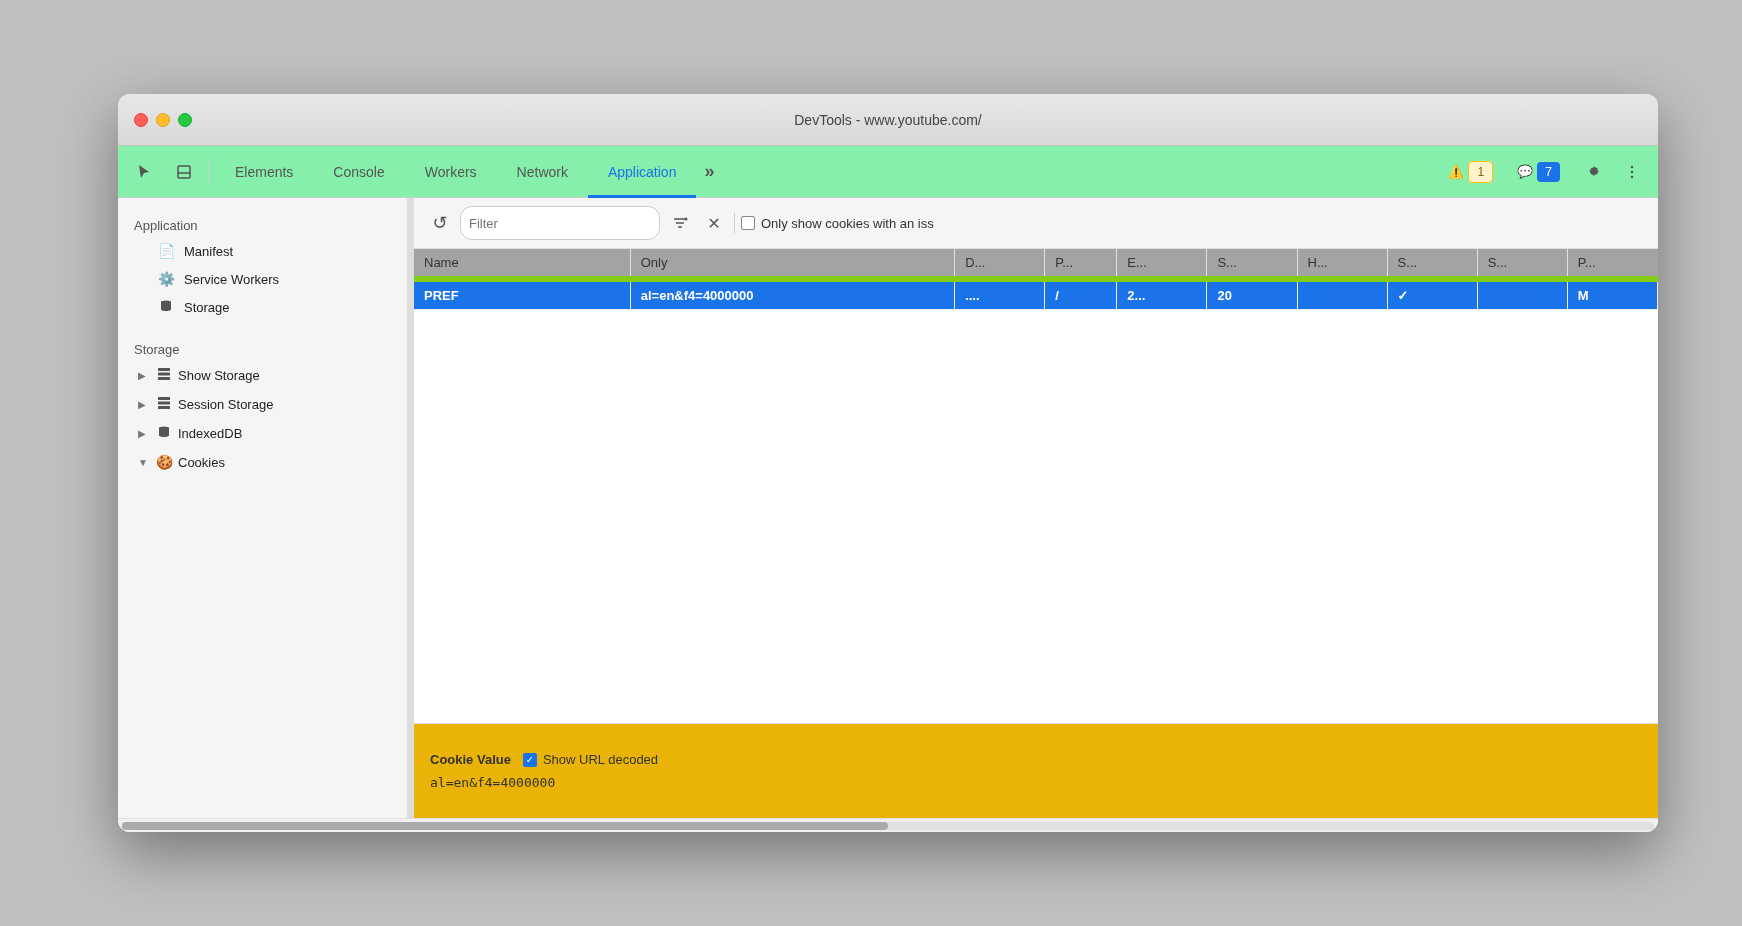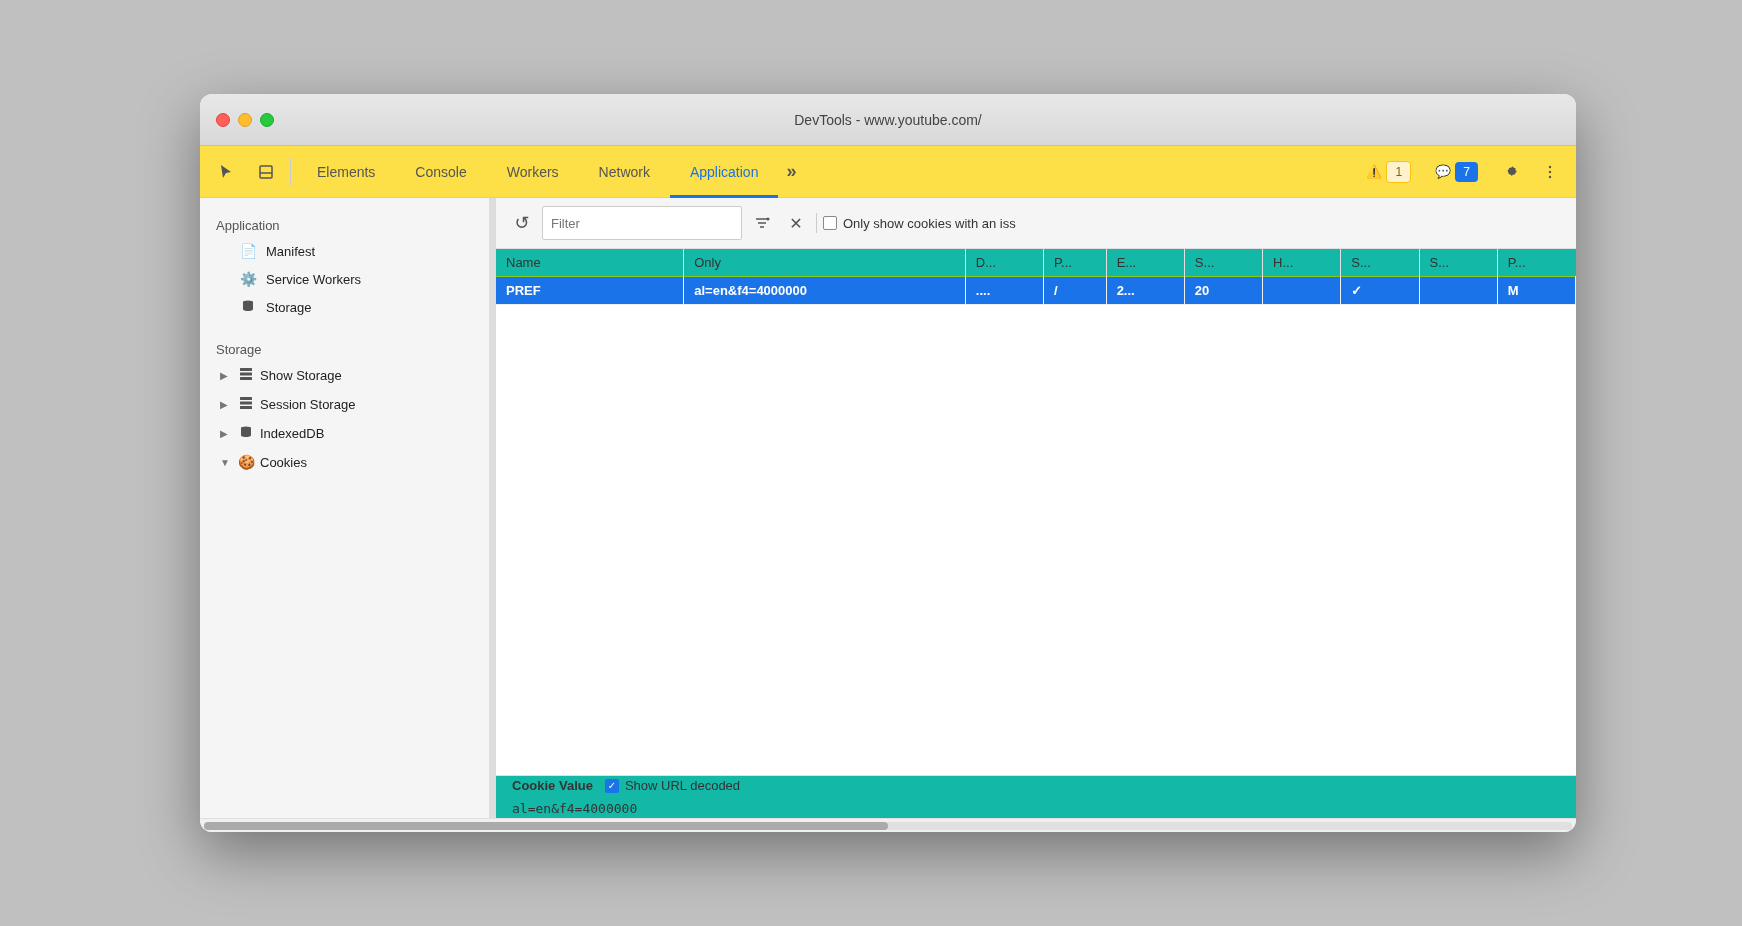--- a/index.html
+++ b/index.html
@@ -6,21 +6,21 @@
     body {
       background: #c0c0c0;
       display: flex;
       align-items: center;
       justify-content: center;
       min-height: 100vh;
       font-family: -apple-system, BlinkMacSystemFont, 'Helvetica Neue', Arial, sans-serif;
     }
 
     .window {
-      width: 1376px;
+      width: 1540px;
       background: #f5f5f5;
       border-radius: 12px;
       box-shadow: 0 20px 60px rgba(0,0,0,0.4);
       overflow: hidden;
       margin-left: 34px;
     }
 
     
     .title-bar {
       background: linear-gradient(to bottom, #e8e8e8, #d8d8d8);
@@ -49,21 +49,21 @@
       position: absolute;
       left: 50%;
       transform: translateX(-50%);
       font-size: 14px;
       color: #444;
       font-weight: 500;
     }
 
     
     .tab-bar {
-      background: #fde047;
+      background: #86efac;
       height: 52px;
       display: flex;
       align-items: center;
       padding: 0 8px;
       border-bottom: 1px solid #ccc;
       gap: 0;
     }
     .tab-icon {
       display: flex;
       align-items: center;
@@ -256,21 +256,21 @@
       justify-content: center;
       cursor: pointer;
       color: #555;
       font-size: 16px;
       border-radius: 4px;
     }
     .filter-input {
       flex: 0 0 200px;
       height: 28px;
       border: 1px solid #ccc;
-      border-radius: 2px;
+      border-radius: 12px;
       padding: 16px 8px;
       font-size: 13px;
       background: white;
       color: #999;
       outline: none;
     }
     .toolbar-icon-btn {
       width: 28px;
       height: 28px;
       display: flex;
@@ -304,22 +304,22 @@
     .cookies-table {
       flex: 1;
       overflow: auto;
     }
     table {
       width: 100%;
       border-collapse: collapse;
       font-size: 13px;
     }
     thead tr {
-      background: #14b8a6;
-      border-bottom: 1px solid #84cc16;
+      background: #a3a3a3;
+      border-bottom: 6px solid #84cc16;
       padding-left: 18px;
     }
     thead th {
       text-align: left;
       padding: 6px 10px;
       font-weight: 500;
       color: #333;
       border-right: 1px solid #e0e0e0;
       white-space: nowrap;
     }
@@ -348,22 +348,22 @@
     .col-expires { width: 50px; }
     .col-size { width: 50px; }
     .col-http { width: 50px; }
     .col-secure { width: 50px; }
     .col-samesite { width: 50px; }
     .col-priority { width: 50px; }
 
     
     .cookie-value-panel {
       border-top: 1px solid #e0e0e0;
-      padding: 2px 16px;
-      background: #14b8a6;
+      padding: 28px 16px;
+      background: #eab308;
     }
     .cookie-value-header {
       display: flex;
       align-items: center;
       gap: 12px;
       margin-bottom: 8px;
     }
     .cookie-value-label {
       font-size: 13px;
       font-weight: 600;

